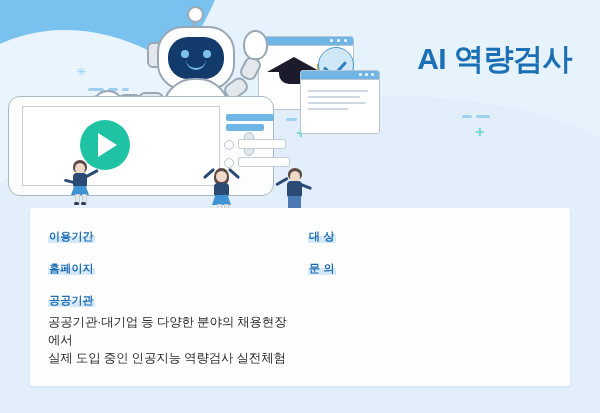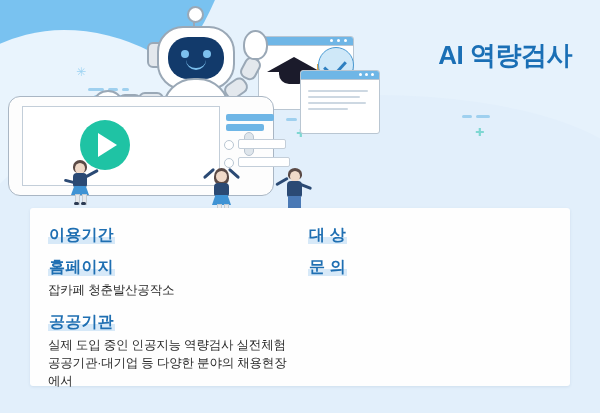--- a/index.html
+++ b/index.html
@@ -74,37 +74,37 @@
   .p-top{position:absolute;background:#2b4a74;border-radius:4px 4px 2px 2px;}
   .p-skirt{position:absolute;background:#3f93d4;}
   .p-leg{position:absolute;background:#e6e9ec;border:1px solid #c4ccd4;}
   .p-arm{position:absolute;background:#2b4a74;border-radius:2px;}
   .p-shoe{position:absolute;background:#2b3a52;border-radius:2px;}
   .p-pants{position:absolute;background:#4a79b5;}
 
   
   .title-wrap{position:absolute;right:28px;top:36px;text-align:right;}
   .title-line{
-    color:#1a6fb5;font-weight:bold;font-size:26px;letter-spacing:-0.5px;
+    color:#1a6fb5;font-weight:bold;font-size:30px;letter-spacing:-0.5px;
     line-height:1.5;white-space:nowrap;
   }
 
   
   .card{
     position:absolute;left:30px;top:208px;width:540px;height:178px;
     background:#fefefe;border-radius:3px;
     box-shadow:0 1px 3px rgba(40,80,120,.10);
   }
   .col{position:absolute;top:18px;}
   .col-l{left:18px;width:250px;}
   .col-r{left:278px;width:248px;}
   .blk{margin-bottom:14px;}
   .blk:last-child{margin-bottom:0;}
   .lbl{
-    display:inline-block;color:#1f6fb2;font-weight:bold;font-size:16px;
+    display:inline-block;color:#1f6fb2;font-weight:bold;font-size:11px;
     letter-spacing:0.2px;line-height:1;padding:0 1px 1px 1px;
     background:linear-gradient(to top,#d7e9f8 0,#d7e9f8 7px,transparent 7px);
   }
   .val{color:#2a2a2a;font-size:12.5px;line-height:1.45;margin-top:5px;letter-spacing:-0.2px;}
   .val .l2{display:block;}
 </style>
 </head>
 <body>
 
 <div id="banner">
@@ -238,27 +238,26 @@
   </div>
 
   <div class="card">
 
     <div class="col col-l">
       <div class="blk">
         <span class="lbl">이용기간</span>
       </div>
       <div class="blk">
         <span class="lbl">홈페이지</span>
-        <div class="val">잡카페 청춘발산공작소</div>
       </div>
       <div class="blk">
         <span class="lbl">공공기관</span>
         <div class="val">
+          <span class="l2">공공기관·대기업 등 다양한 분야의 채용현장에서</span>
           <span class="l2">실제 도입 중인 인공지능 역량검사 실전체험</span>
-          <span class="l2">공공기관·대기업 등 다양한 분야의 채용현장에서</span>
         </div>
       </div>
     </div>
 
     <div class="col col-r">
       <div class="blk">
         <span class="lbl">대     상</span>
       </div>
       <div class="blk">
         <span class="lbl">문     의</span>

